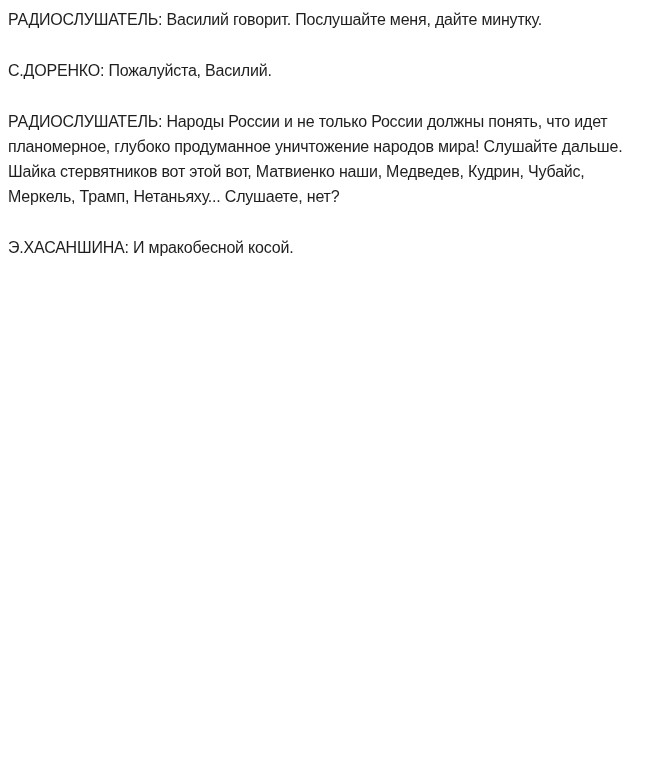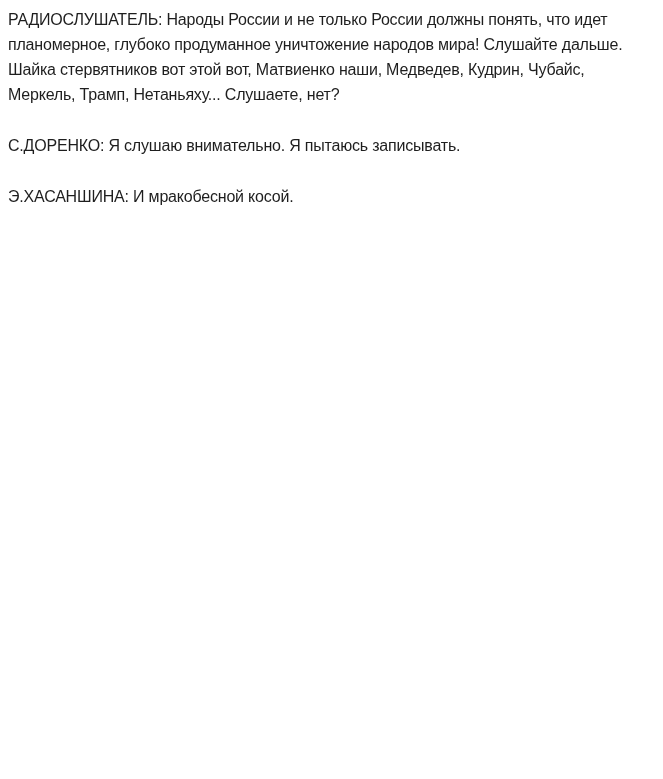--- a/index.html
+++ b/index.html
@@ -31,19 +31,20 @@
     margin-bottom: 0;
   }
   .speaker, .speech {
     white-space: pre-line;
   }
 </style>
 </head>
 <body>
 
 <main class="transcript">
+    <p class="para"><span class="speaker">РАДИОСЛУШАТЕЛЬ:</span> <span class="speech">Василий говорит. Послушайте меня, дайте минутку.</span></p>
+    <p class="para"><span class="speaker">С.ДОРЕНКО:</span> <span class="speech">Пожалуйста, Василий.</span></p>
     <p class="para"><span class="speaker">РАДИОСЛУШАТЕЛЬ:</span> <span class="speech">Народы России и не только России должны понять, что идет
 планомерное, глубоко продуманное уничтожение народов мира! Слушайте дальше.
 Шайка стервятников вот этой вот, Матвиенко наши, Медведев, Кудрин, Чубайс,
 Меркель, Трамп, Нетаньяху... Слушаете, нет?</span></p>
-    <p class="para"><span class="speaker">С.ДОРЕНКО:</span> <span class="speech">Я слушаю внимательно. Я пытаюсь записывать.</span></p>
     <p class="para"><span class="speaker">Э.ХАСАНШИНА:</span> <span class="speech">И мракобесной косой.</span></p>
   </main>
 
 </body></html>

